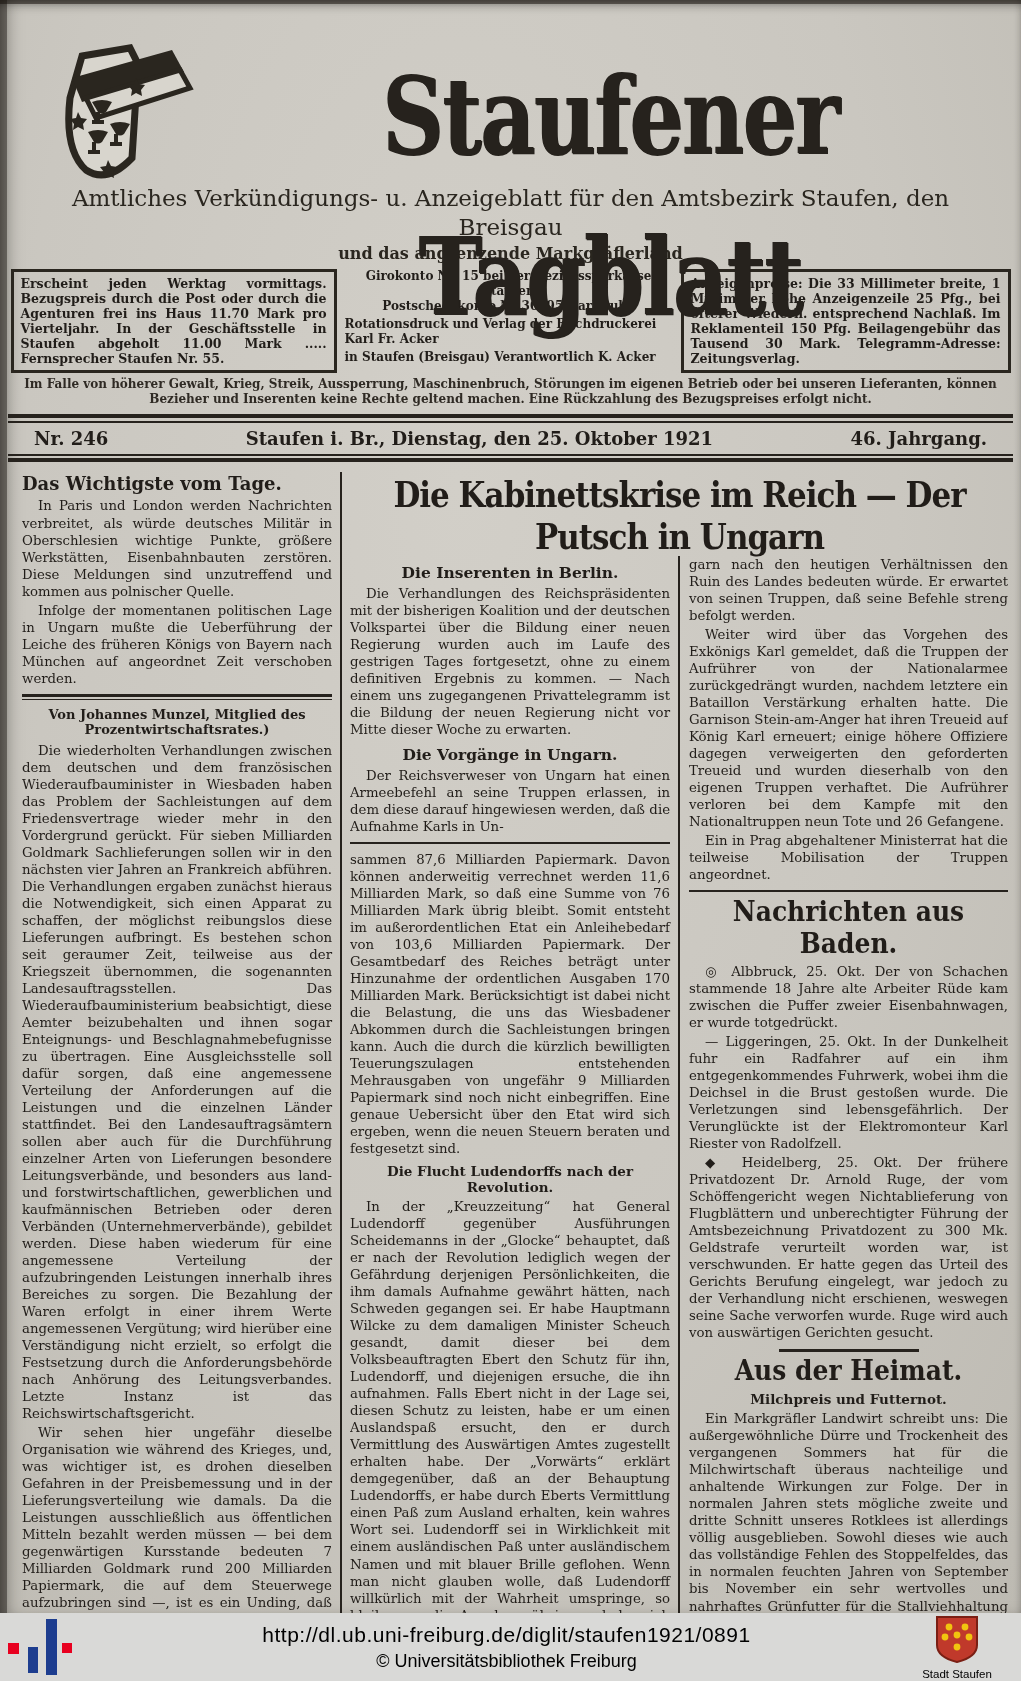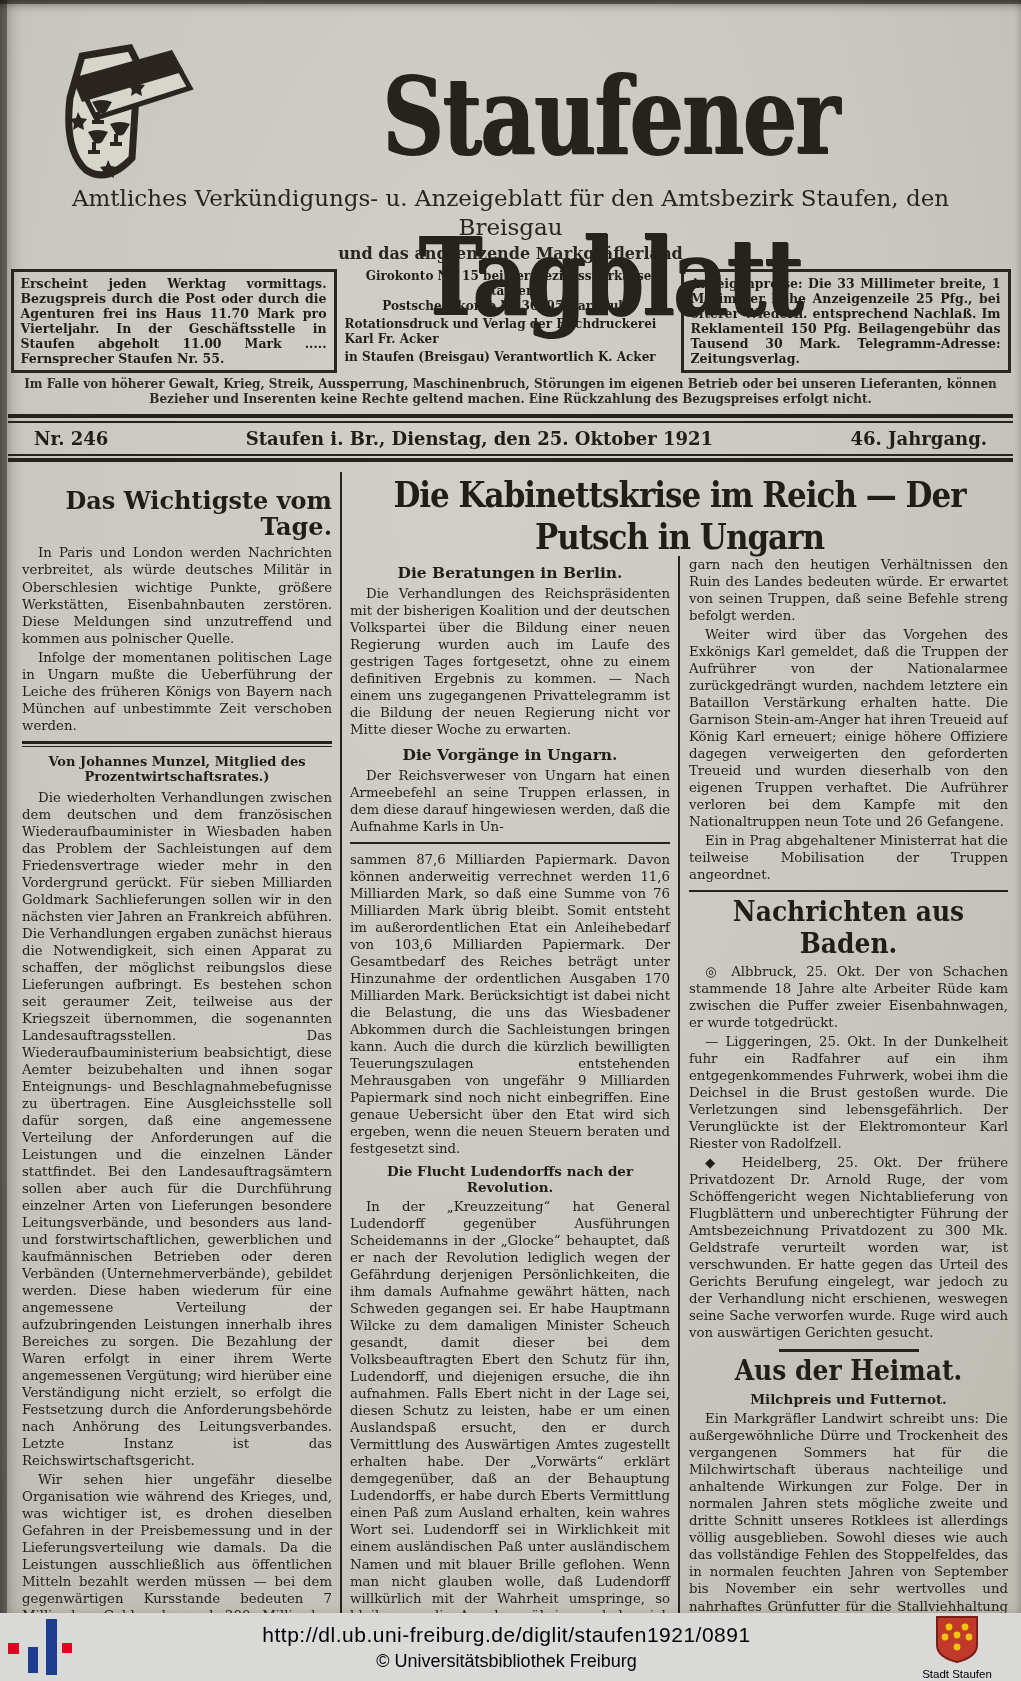--- a/index.html
+++ b/index.html
@@ -47,21 +47,21 @@
   .col-left { width:318px; padding-right:8px; }
   .col-wrap { width:669px; border-left:2px solid #26221d; padding-left:8px; }
   .big-headline { font-size:31px; font-weight:bold; text-align:center; letter-spacing:-1px; transform:scaleY(1.15); transform-origin:top; margin:2px 0 10px 0; }
   .two-cols { display:flex; height:1160px; overflow:hidden; }
   .col-mid { width:328px; padding-right:8px; }
   .col-right { width:330px; border-left:2px solid #26221d; padding-left:9px; }
 
   p.body { font-size:13.3px; line-height:1.28; text-align:justify; text-indent:16px; margin-bottom:2px; }
   p.body.noindent { text-indent:0; }
   .h-display { font-size:25px; font-weight:bold; text-align:center; transform:scaleY(1.1); margin:4px 0 6px 0; }
-  .h-article { font-size:24px; font-weight:bold; text-align:right; line-height:1.1; margin:16px 0 4px 0; }
+  .h-article { font-size:18px; font-weight:bold; text-align:left; line-height:1.1; margin:2px 0 4px 0; }
   .h-sub { font-size:15.5px; font-weight:bold; text-align:center; margin:7px 0 3px 0; }
   .h-sub-small { font-size:13.5px; font-weight:bold; text-align:center; margin:6px 0 3px 0; }
   .byline { font-size:13px; font-weight:bold; text-align:center; margin:2px 0 5px 0; }
   .heavy-rule { border-top:3px solid #26221d; border-bottom:1px solid #26221d; height:6px; margin:7px 0; }
   .thin-rule { border-top:2px solid #26221d; margin:7px 0; }
   .short-rule { width:140px; border-top:3px solid #26221d; margin:8px auto 2px auto; }
 
   
   .footer { position:absolute; left:0; bottom:0; width:1021px; height:68px; background:#d9d9d7;
             display:flex; align-items:center; font-family:"Liberation Sans", sans-serif; color:#000000; }
@@ -129,34 +129,34 @@
       <span>Staufen i. Br., Dienstag, den 25. Oktober 1921</span>
       <span>46. Jahrgang.</span>
     </div>
     <div class="rule-double2"></div>
 
     <div class="content">
 
       <div class="col col-left">
         <div class="h-article">Das Wichtigste vom Tage.</div>
         <p class="body">In Paris und London werden Nachrichten verbreitet, als würde deutsches Militär in Oberschlesien wichtige Punkte, größere Werkstätten, Eisenbahnbauten zerstören. Diese Meldungen sind unzutreffend und kommen aus polnischer Quelle.</p>
-        <p class="body">Infolge der momentanen politischen Lage in Ungarn mußte die Ueberführung der Leiche des früheren Königs von Bayern nach München auf unbestimmte Zeit verschoben werden.</p>
+        <p class="body">Infolge der momentanen politischen Lage in Ungarn mußte die Ueberführung der Leiche des früheren Königs von Bayern nach München auf angeordnet Zeit verschoben werden.</p>
         <div class="heavy-rule"></div>
         <div class="byline">Von Johannes Munzel, Mitglied des Prozent­wirtschaftsrates.)</div>
         <p class="body">Die wiederholten Verhandlungen zwischen dem deutschen und dem französischen Wiederaufbauminister in Wiesbaden haben das Problem der Sachleistungen auf dem Friedensvertrage wieder mehr in den Vordergrund gerückt. Für sieben Milliarden Goldmark Sachlieferungen sollen wir in den nächsten vier Jahren an Frankreich abführen. Die Verhandlungen ergaben zunächst hieraus die Notwendigkeit, sich einen Apparat zu schaffen, der möglichst reibungslos diese Lieferungen aufbringt. Es bestehen schon seit geraumer Zeit, teilweise aus der Kriegszeit übernommen, die sogenannten Landesauftragsstellen. Das Wiederaufbauministerium beabsichtigt, diese Aemter beizubehalten und ihnen sogar Enteignungs- und Beschlagnahmebefugnisse zu übertragen. Eine Ausgleichsstelle soll dafür sorgen, daß eine angemessene Verteilung der Anforderungen auf die Leistungen und die einzelnen Länder stattfindet. Bei den Landesauftragsämtern sollen aber auch für die Durchführung einzelner Arten von Lieferungen besondere Leitungsverbände, und besonders aus land- und forstwirtschaftlichen, gewerblichen und kaufmännischen Betrieben oder deren Verbänden (Unternehmerverbände), gebildet werden. Diese haben wiederum für eine angemessene Verteilung der aufzubringenden Leistungen innerhalb ihres Bereiches zu sorgen. Die Bezahlung der Waren erfolgt in einer ihrem Werte angemessenen Vergütung; wird hierüber eine Verständigung nicht erzielt, so erfolgt die Festsetzung durch die Anforderungsbehörde nach Anhörung des Leitungsverbandes. Letzte Instanz ist das Reichswirtschaftsgericht.</p>
         <p class="body">Wir sehen hier ungefähr dieselbe Organisation wie während des Krieges, und, was wichtiger ist, es drohen dieselben Gefahren in der Preisbemessung und in der Lieferungsverteilung wie damals. Da die Leistungen ausschließlich aus öffentlichen Mitteln bezahlt werden müssen — bei dem gegenwärtigen Kursstande bedeuten 7 Milliarden Goldmark rund 200 Milliarden Papiermark, die auf dem Steuerwege aufzubringen sind —, ist es ein Unding, daß nur Unternehmer oder Verbände über die Auftragsverteilung beschließen und für die Preisfestsetzung maßgebend sein sollen. Es ist deshalb durchaus verständlich, wenn der Gewerkschaftsbund der Angestellten anläßlich einer Unterredung mit dem Wiederaufbauminister eine eindringende Kontrolle dieser Organisationen gefordert hat. Es darf nicht, daß einzelne Unternehmungen zum Schaden des Volksganzen unberechtigt hohe Gewinne machen können. Die Gefahr kann sehr leicht dadurch verteilt werden, daß die Gewerkschaften, insbesondere die Angestelltenverbände eingeschaltet werden. Die Regierung hat bereits zugesagt, daß diese Wünsche bei den weiteren Vorschlägen für die Organisation der Wiederaufbauarbeiten Berücksichtigung finden sollen. Schwierigkeiten erwachsen aus einer Beteiligung der Arbeitnehmer nicht, das beweisen diejenigen Landesauftragsämter, in denen heute schon Arbeitnehmer mitwirken wie Baden und Thüringen. Es kann auch nur im Interesse der Unternehmer liegen, wenn die Gewerkschaften zur Mitwirkung herangezogen werden, können sie sich doch von vornherein davor schützen, in den Ruf des Reparationsgewinnlers zu geraten, und zur Sicherung des sozialen Friedens beitragen.</p>
 
       </div>
 
       <div class="col-wrap">
         <div class="big-headline">Die Kabinettskrise im Reich — Der Putsch in Ungarn</div>
         <div class="two-cols">
 
           <div class="col col-mid">
-            <div class="h-sub">Die Beratungen in Berlin.</div>
+            <div class="h-sub">Die Inserenten in Berlin.</div>
             <p class="body">Die Verhandlungen des Reichspräsidenten mit der bisherigen Koalition und der deutschen Volkspartei über die Bildung einer neuen Regierung wurden auch im Laufe des gestrigen Tages fortgesetzt, ohne zu einem definitiven Ergebnis zu kommen. — Nach einem uns zugegangenen Privattelegramm ist die Bildung der neuen Regierung nicht vor Mitte dieser Woche zu erwarten.</p>
             <div class="h-sub">Die Vorgänge in Ungarn.</div>
             <p class="body">Der Reichsverweser von Ungarn hat einen Armeebefehl an seine Truppen erlassen, in dem diese darauf hingewiesen werden, daß die Aufnahme Karls in Un-</p>
             <div class="thin-rule"></div>
             <p class="body noindent">sammen 87,6 Milliarden Papiermark. Davon können anderweitig verrechnet werden 11,6 Milliarden Mark, so daß eine Summe von 76 Milliarden Mark übrig bleibt. Somit entsteht im außerordentlichen Etat ein Anleihebedarf von 103,6 Milliarden Papiermark. Der Gesamtbedarf des Reiches beträgt unter Hinzunahme der ordentlichen Ausgaben 170 Milliarden Mark. Berücksichtigt ist dabei nicht die Belastung, die uns das Wiesbadener Abkommen durch die Sachleistungen bringen kann. Auch die durch die kürzlich bewilligten Teuerungszulagen entstehenden Mehrausgaben von ungefähr 9 Milliarden Papiermark sind noch nicht einbegriffen. Eine genaue Uebersicht über den Etat wird sich ergeben, wenn die neuen Steuern beraten und festgesetzt sind.</p>
             <div class="h-sub-small">Die Flucht Ludendorffs nach der Revolution.</div>
             <p class="body">In der „Kreuzzeitung“ hat General Ludendorff gegenüber Ausführungen Scheidemanns in der „Glocke“ behauptet, daß er nach der Revolution lediglich wegen der Gefährdung derjenigen Persönlichkeiten, die ihm damals Aufnahme gewährt hätten, nach Schweden gegangen sei. Er habe Hauptmann Wilcke zu dem damaligen Minister Scheuch gesandt, damit dieser bei dem Volksbeauftragten Ebert den Schutz für ihn, Ludendorff, und diejenigen ersuche, die ihn aufnahmen. Falls Ebert nicht in der Lage sei, diesen Schutz zu leisten, habe er um einen Auslandspaß ersucht, den er durch Vermittlung des Auswärtigen Amtes zugestellt erhalten habe. Der „Vorwärts“ erklärt demgegenüber, daß an der Behauptung Ludendorffs, er habe durch Eberts Vermittlung einen Paß zum Ausland erhalten, kein wahres Wort sei. Ludendorff sei in Wirklichkeit mit einem ausländischen Paß unter ausländischem Namen und mit blauer Brille geflohen. Wenn man nicht glauben wolle, daß Ludendorff willkürlich mit der Wahrheit umspringe, so bleibe nur die Annahme übrig, er habe sich damals in einem solchen Seelenzustand befunden, daß er selber nicht mehr wisse, wie er eigentlich Schwedens rettendes Ufer erreicht habe.</p>
 
           </div>
 

